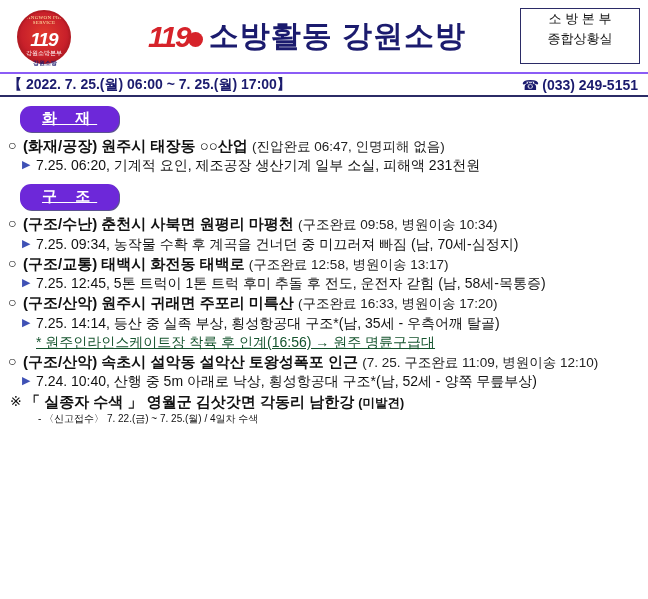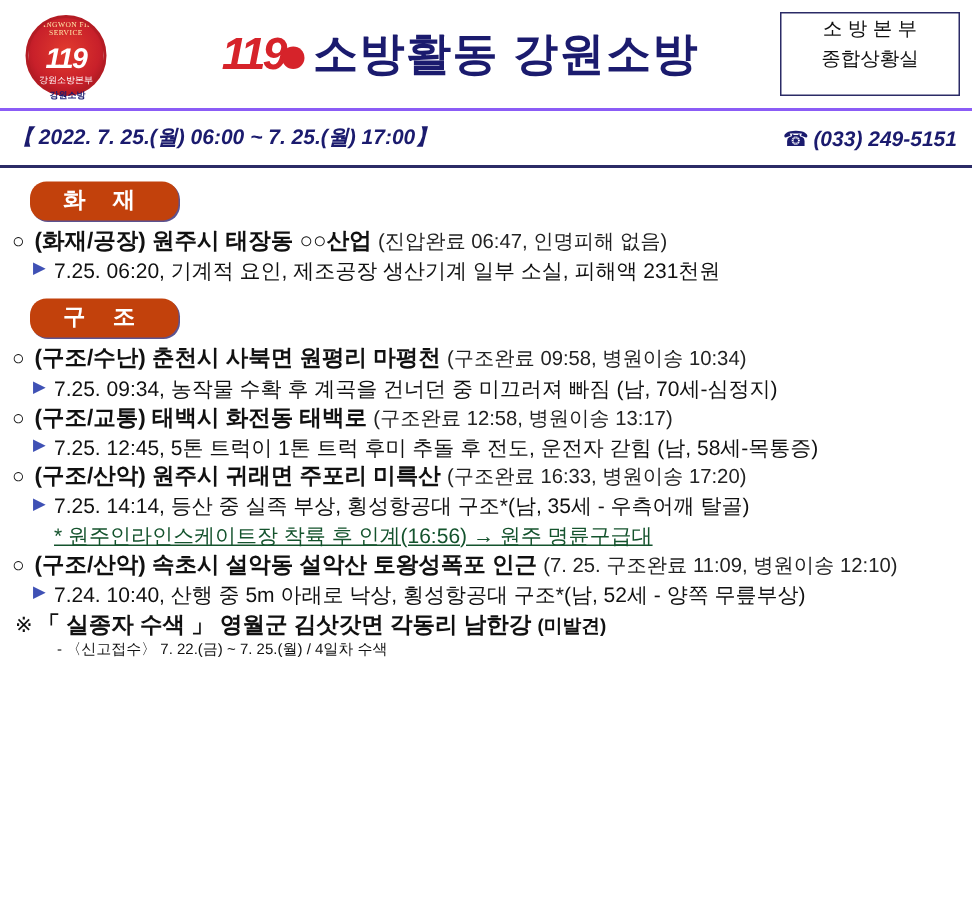--- a/index.html
+++ b/index.html
@@ -137,28 +137,27 @@
     flex-direction: column;
     align-items: center;
     justify-content: flex-start;
     line-height: 1.5;
     font-size: 13px;
     color: #111111;
   }
 
   
   .datebar {
-    height: 38px;
+    height: 23px;
     display: flex;
     align-items: center;
     justify-content: space-between;
     padding: 0 10px 0 8px;
     border-bottom: 2px solid #2b2b66;
     box-sizing: border-box;
-    font-style: italic;
   }
   .datebar .period {
     font-size: 14px;
     font-weight: bold;
     color: #1b1b6e;
   }
   .datebar .phone {
     font-size: 14px;
     font-weight: bold;
     color: #1b1b6e;
@@ -166,27 +165,28 @@
   .datebar .phone .tel-icon {
     font-size: 14px;
     margin-right: 3px;
   }
 
   
   .section-tag {
     display: inline-block;
     margin: 9px 0 4px 12px;
     padding: 3px 22px 4px 22px;
-    background: #c2410c;
+    background: #6d28d9;
     color: #ffffff;
     font-size: 15px;
     font-weight: bold;
     letter-spacing: 7px;
     border-radius: 11px;
     box-shadow: 1px 1px 0 #5c5390;
+    text-decoration: underline;
   }
 
   
   .body {
     padding: 0 6px 0 8px;
   }
   .entry {
     display: flex;
     align-items: flex-start;
     margin: 0 0 1px 0;

